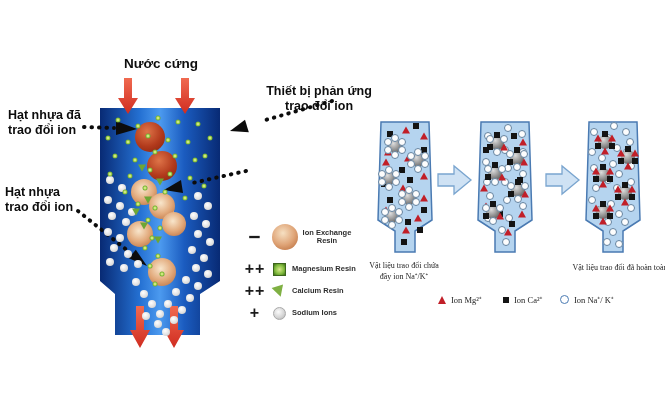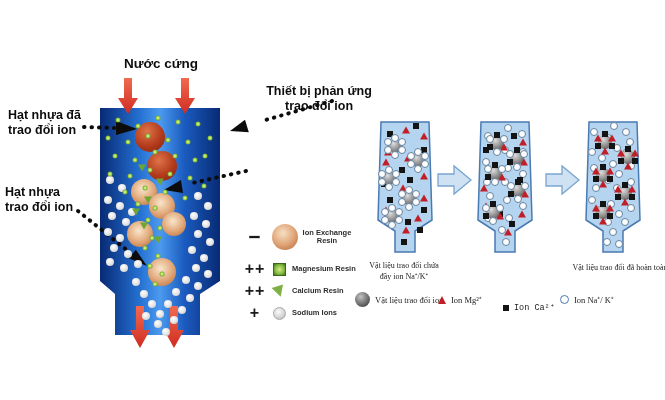--- a/index.html
+++ b/index.html
@@ -426,29 +426,25 @@
     <span class="licn">
         <span class="icon-na"></span>
       </span>
     <span class="lleg-label">Sodium Ions</span>
   </div>
 
   <div class="cap" style="left:352px;top:261px;width:104px;">Vật liệu trao đổi chứa
 đầy ion Na⁺/K⁺</div>
   <div class="cap" style="left:558px;top:263px;width:124px;">Vật liệu trao đổi đã hoàn toàn</div>
 
-  <div class="rleg" style="left:355px;top:292px;">
-    <span class="icon-exchange"></span>
-    <span class="rleg-label">Vật liệu trao đổi ion</span>
-  </div>
   <div class="rleg" style="left:438px;top:294px;">
     <span class="icon-mgion"></span>
     <span class="rleg-label">Ion Mg²⁺</span>
   </div>
-  <div class="rleg" style="left:503px;top:302px;font-family:Liberation Mono, monospace;">
+  <div class="rleg" style="left:503px;top:294px;">
     <span class="icon-caion"></span>
     <span class="rleg-label">Ion Ca²⁺</span>
   </div>
   <div class="rleg" style="left:560px;top:294px;">
     <span class="icon-nakion"></span>
     <span class="rleg-label">Ion Na⁺/ K⁺</span>
   </div>
 
 </div>
 

